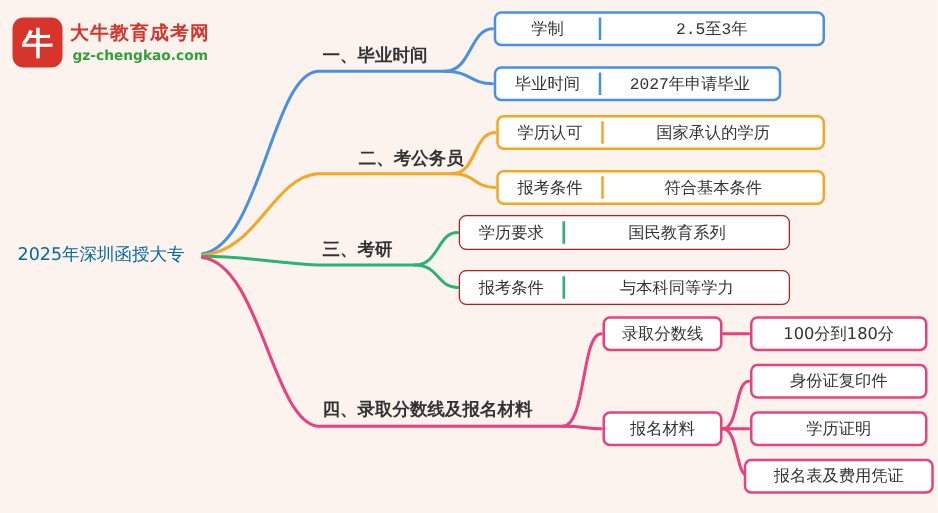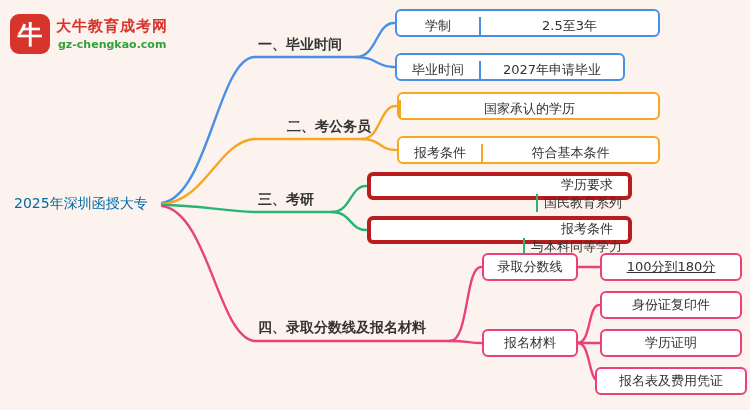--- a/index.html
+++ b/index.html
@@ -25,28 +25,28 @@
   .root-label{position:absolute;left:14px;top:195px;font-size:14px;font-weight:400;color:#0369a1;white-space:nowrap;}
 
   .branch-label{position:absolute;font-size:14px;font-weight:700;color:#333;white-space:nowrap;}
   .bl-1{left:258px;top:36px;}
   .bl-2{left:258px;top:118px;margin-left:29px;}
   .bl-3{left:258px;top:191px;}
   .bl-4{left:258px;top:319px;}
 
   .leaf-row{
     position:absolute;display:flex;height:28px;background:#fff;border-radius:6px;
-    align-items:flex-end;font-size:13px;color:#333;white-space:nowrap;box-sizing:border-box;
+    align-items:center;font-size:13px;color:#333;white-space:nowrap;box-sizing:border-box;font-family:Liberation Mono, monospace;
   }
   .leaf-row .cell{display:flex;align-items:center;justify-content:center;}
   .leaf-label{width:82px;flex:none;}
   .leaf-value{flex:1;padding:0 6px;}
   .bd-blue{border:2px solid #4a90e2;}   .dv-blue{border-left:2px solid #4a90e2;}
   .bd-orange{border:2px solid #f5a623;} .dv-orange{border-left:2px solid #f5a623;}
-  .bd-green{border:4px solid #b91c1c;flex-direction:column;}  .dv-green{border-left:2px solid #29b474;}
+  .bd-green{border:1px solid #b91c1c;}  .dv-green{border-left:2px solid #29b474;}
   .bd-pink{border:2px solid #e8417c;}
 
   .leaf-box{
     position:absolute;height:28px;background:#fff;border-radius:6px;display:flex;
     align-items:center;justify-content:center;font-size:13px;color:#333;
     white-space:nowrap;box-sizing:border-box;padding:0 0;
   }
 </style>
 </head>
 <body>
@@ -91,37 +91,38 @@
   <div class="leaf-row bd-blue" style="left:395px;top:9px;width:265px;">
     <div class="cell leaf-label">学制</div>
     <div class="cell leaf-value dv-blue">2.5至3年</div>
   </div>
   <div class="leaf-row bd-blue" style="left:395px;top:53px;width:230px;">
     <div class="cell leaf-label">毕业时间</div>
     <div class="cell leaf-value dv-blue">2027年申请毕业</div>
   </div>
 
   <div class="leaf-row bd-orange" style="left:397px;top:92px;width:263px;">
+    <div class="cell leaf-label">学历认可</div>
     <div class="cell leaf-value dv-orange">国家承认的学历</div>
   </div>
   <div class="leaf-row bd-orange" style="left:397px;top:136px;width:263px;">
     <div class="cell leaf-label">报考条件</div>
     <div class="cell leaf-value dv-orange">符合基本条件</div>
   </div>
 
   <div class="leaf-row bd-green" style="left:367px;top:172px;width:265px;">
     <div class="cell leaf-label">学历要求</div>
     <div class="cell leaf-value dv-green">国民教育系列</div>
   </div>
   <div class="leaf-row bd-green" style="left:367px;top:216px;width:265px;">
     <div class="cell leaf-label">报考条件</div>
     <div class="cell leaf-value dv-green">与本科同等学力</div>
   </div>
 
   <div class="leaf-box bd-pink" style="left:482px;top:253px;width:96px;">录取分数线</div>
-  <div class="leaf-box bd-pink" style="left:600px;top:253px;width:142px;text-decoration:underline;">100分到180分</div>
+  <div class="leaf-box bd-pink" style="left:600px;top:253px;width:142px;">100分到180分</div>
 
   <div class="leaf-box bd-pink" style="left:482px;top:329px;width:96px;">报名材料</div>
   <div class="leaf-box bd-pink" style="left:600px;top:291px;width:142px;">身份证复印件</div>
   <div class="leaf-box bd-pink" style="left:600px;top:329px;width:142px;">学历证明</div>
   <div class="leaf-box bd-pink" style="left:595px;top:367px;width:152px;">报名表及费用凭证</div>
 
 </div>
 
 </body></html>

